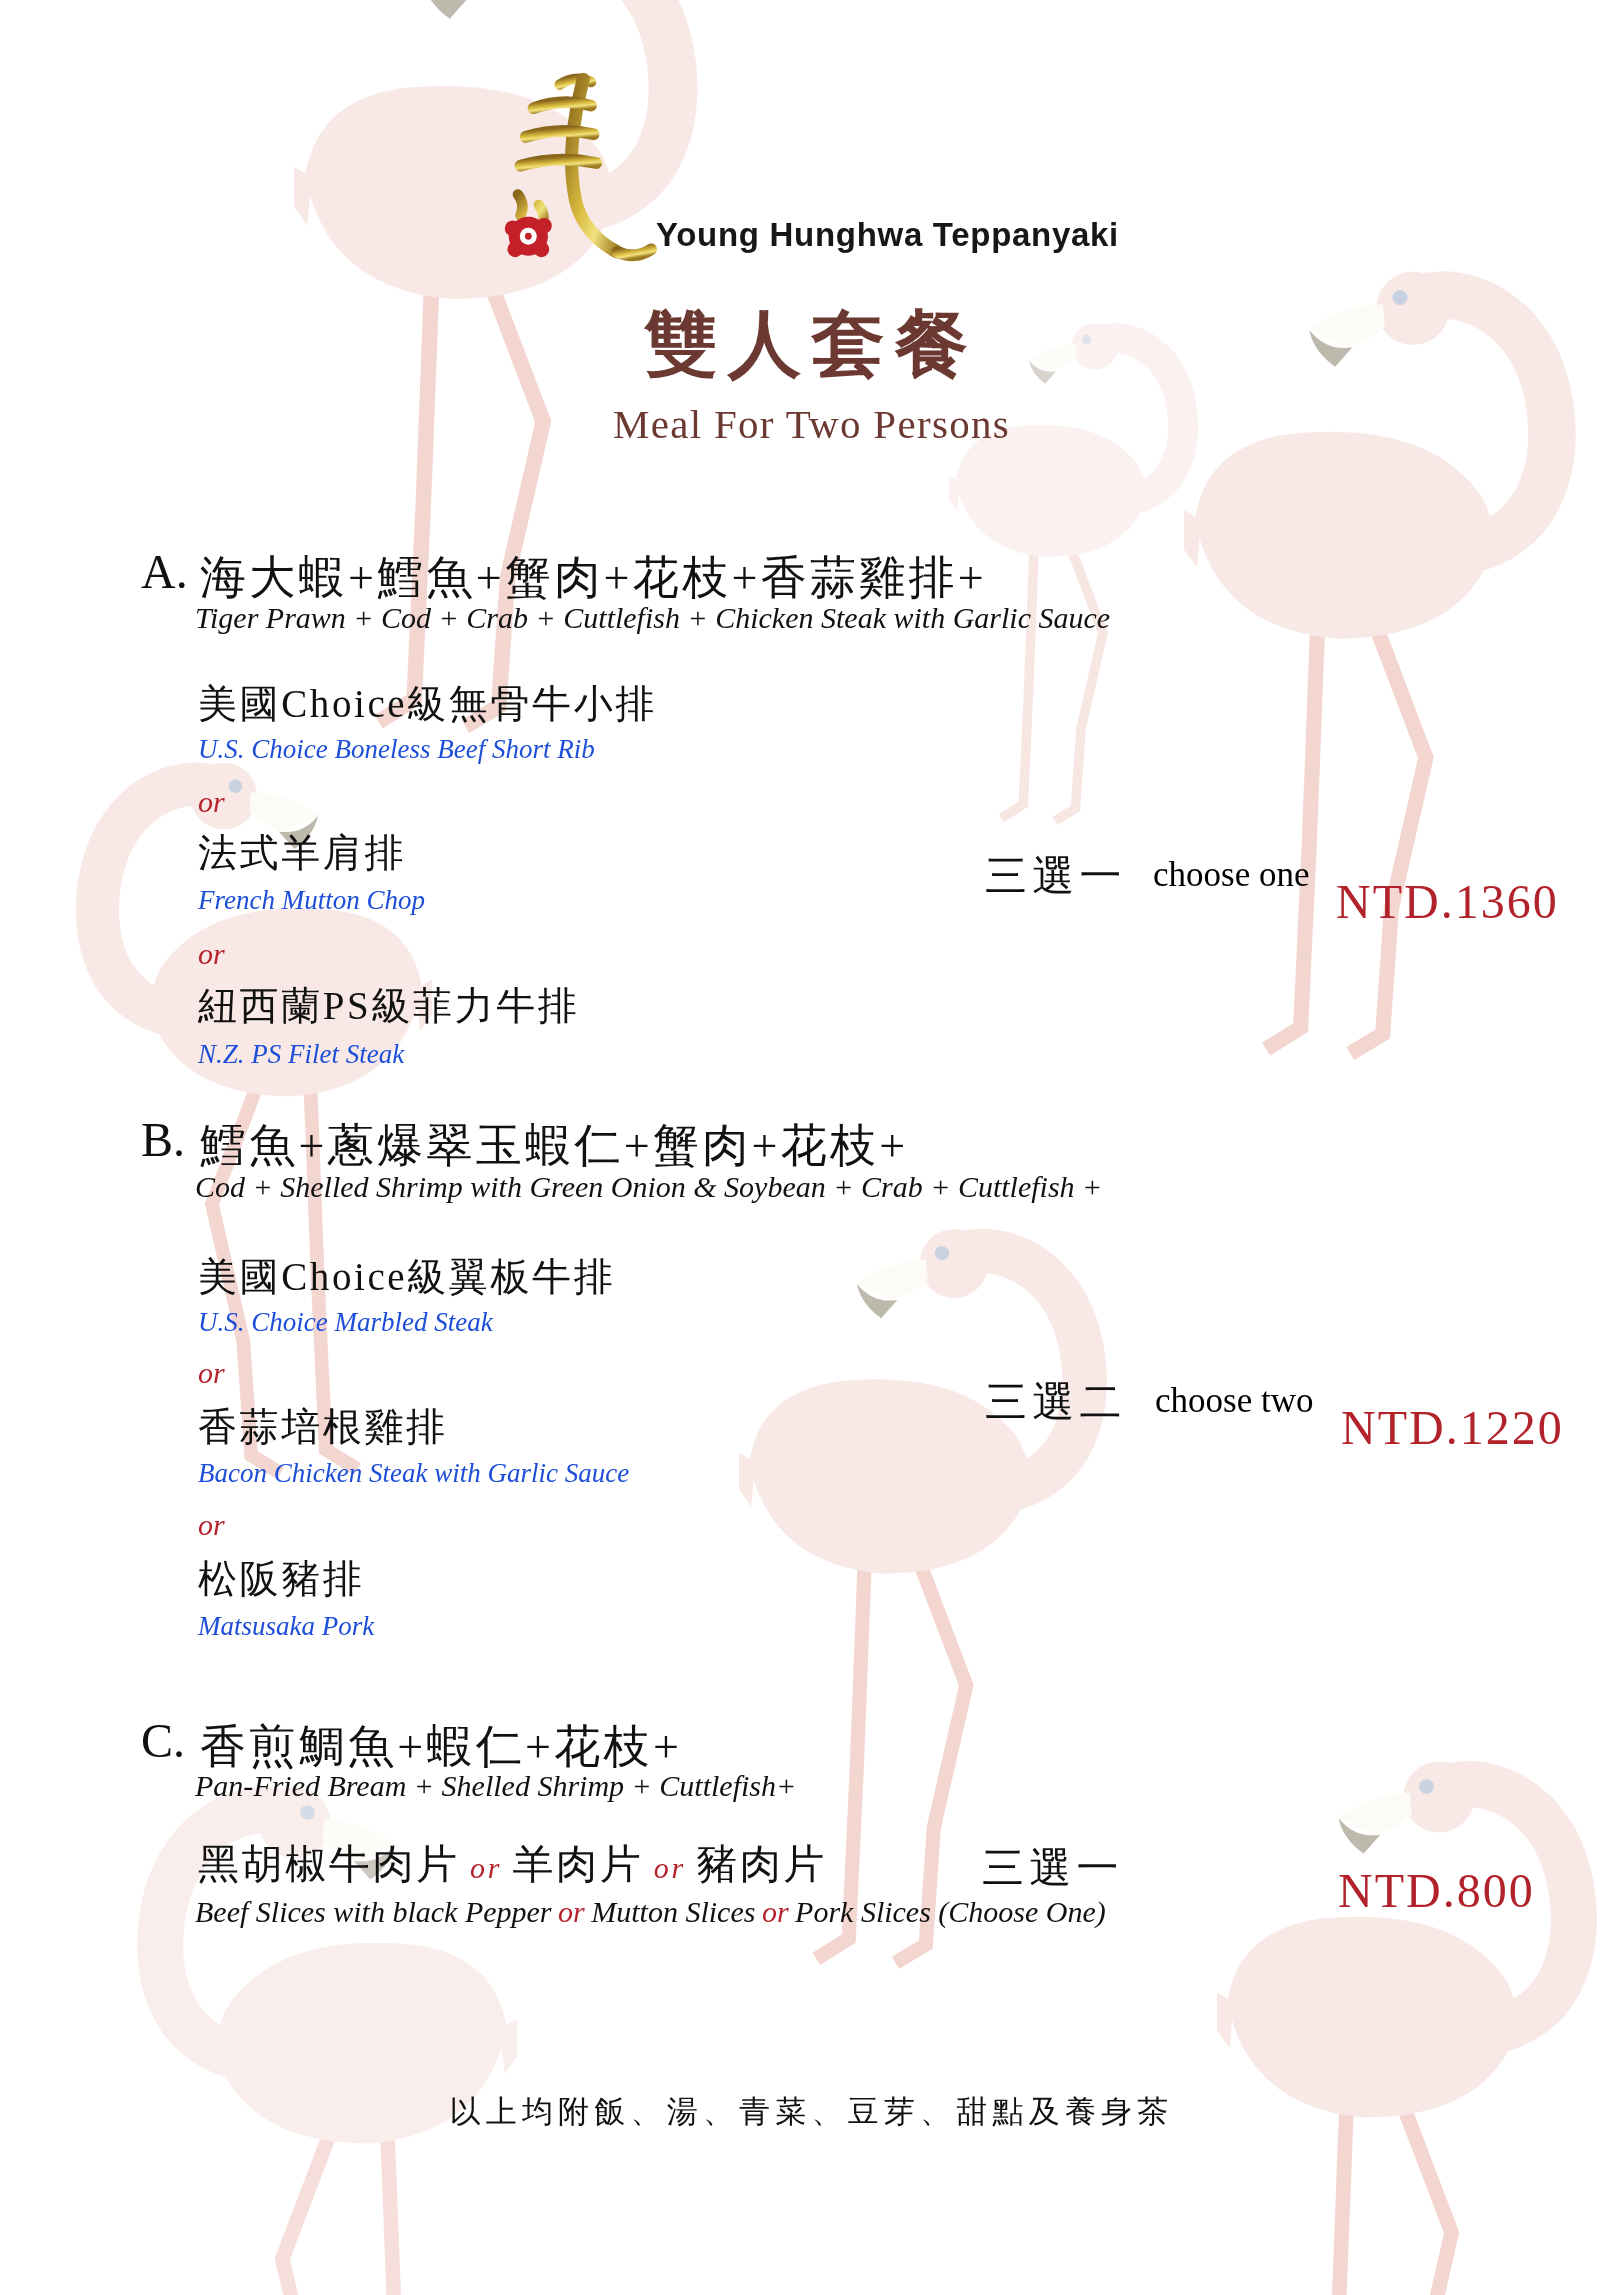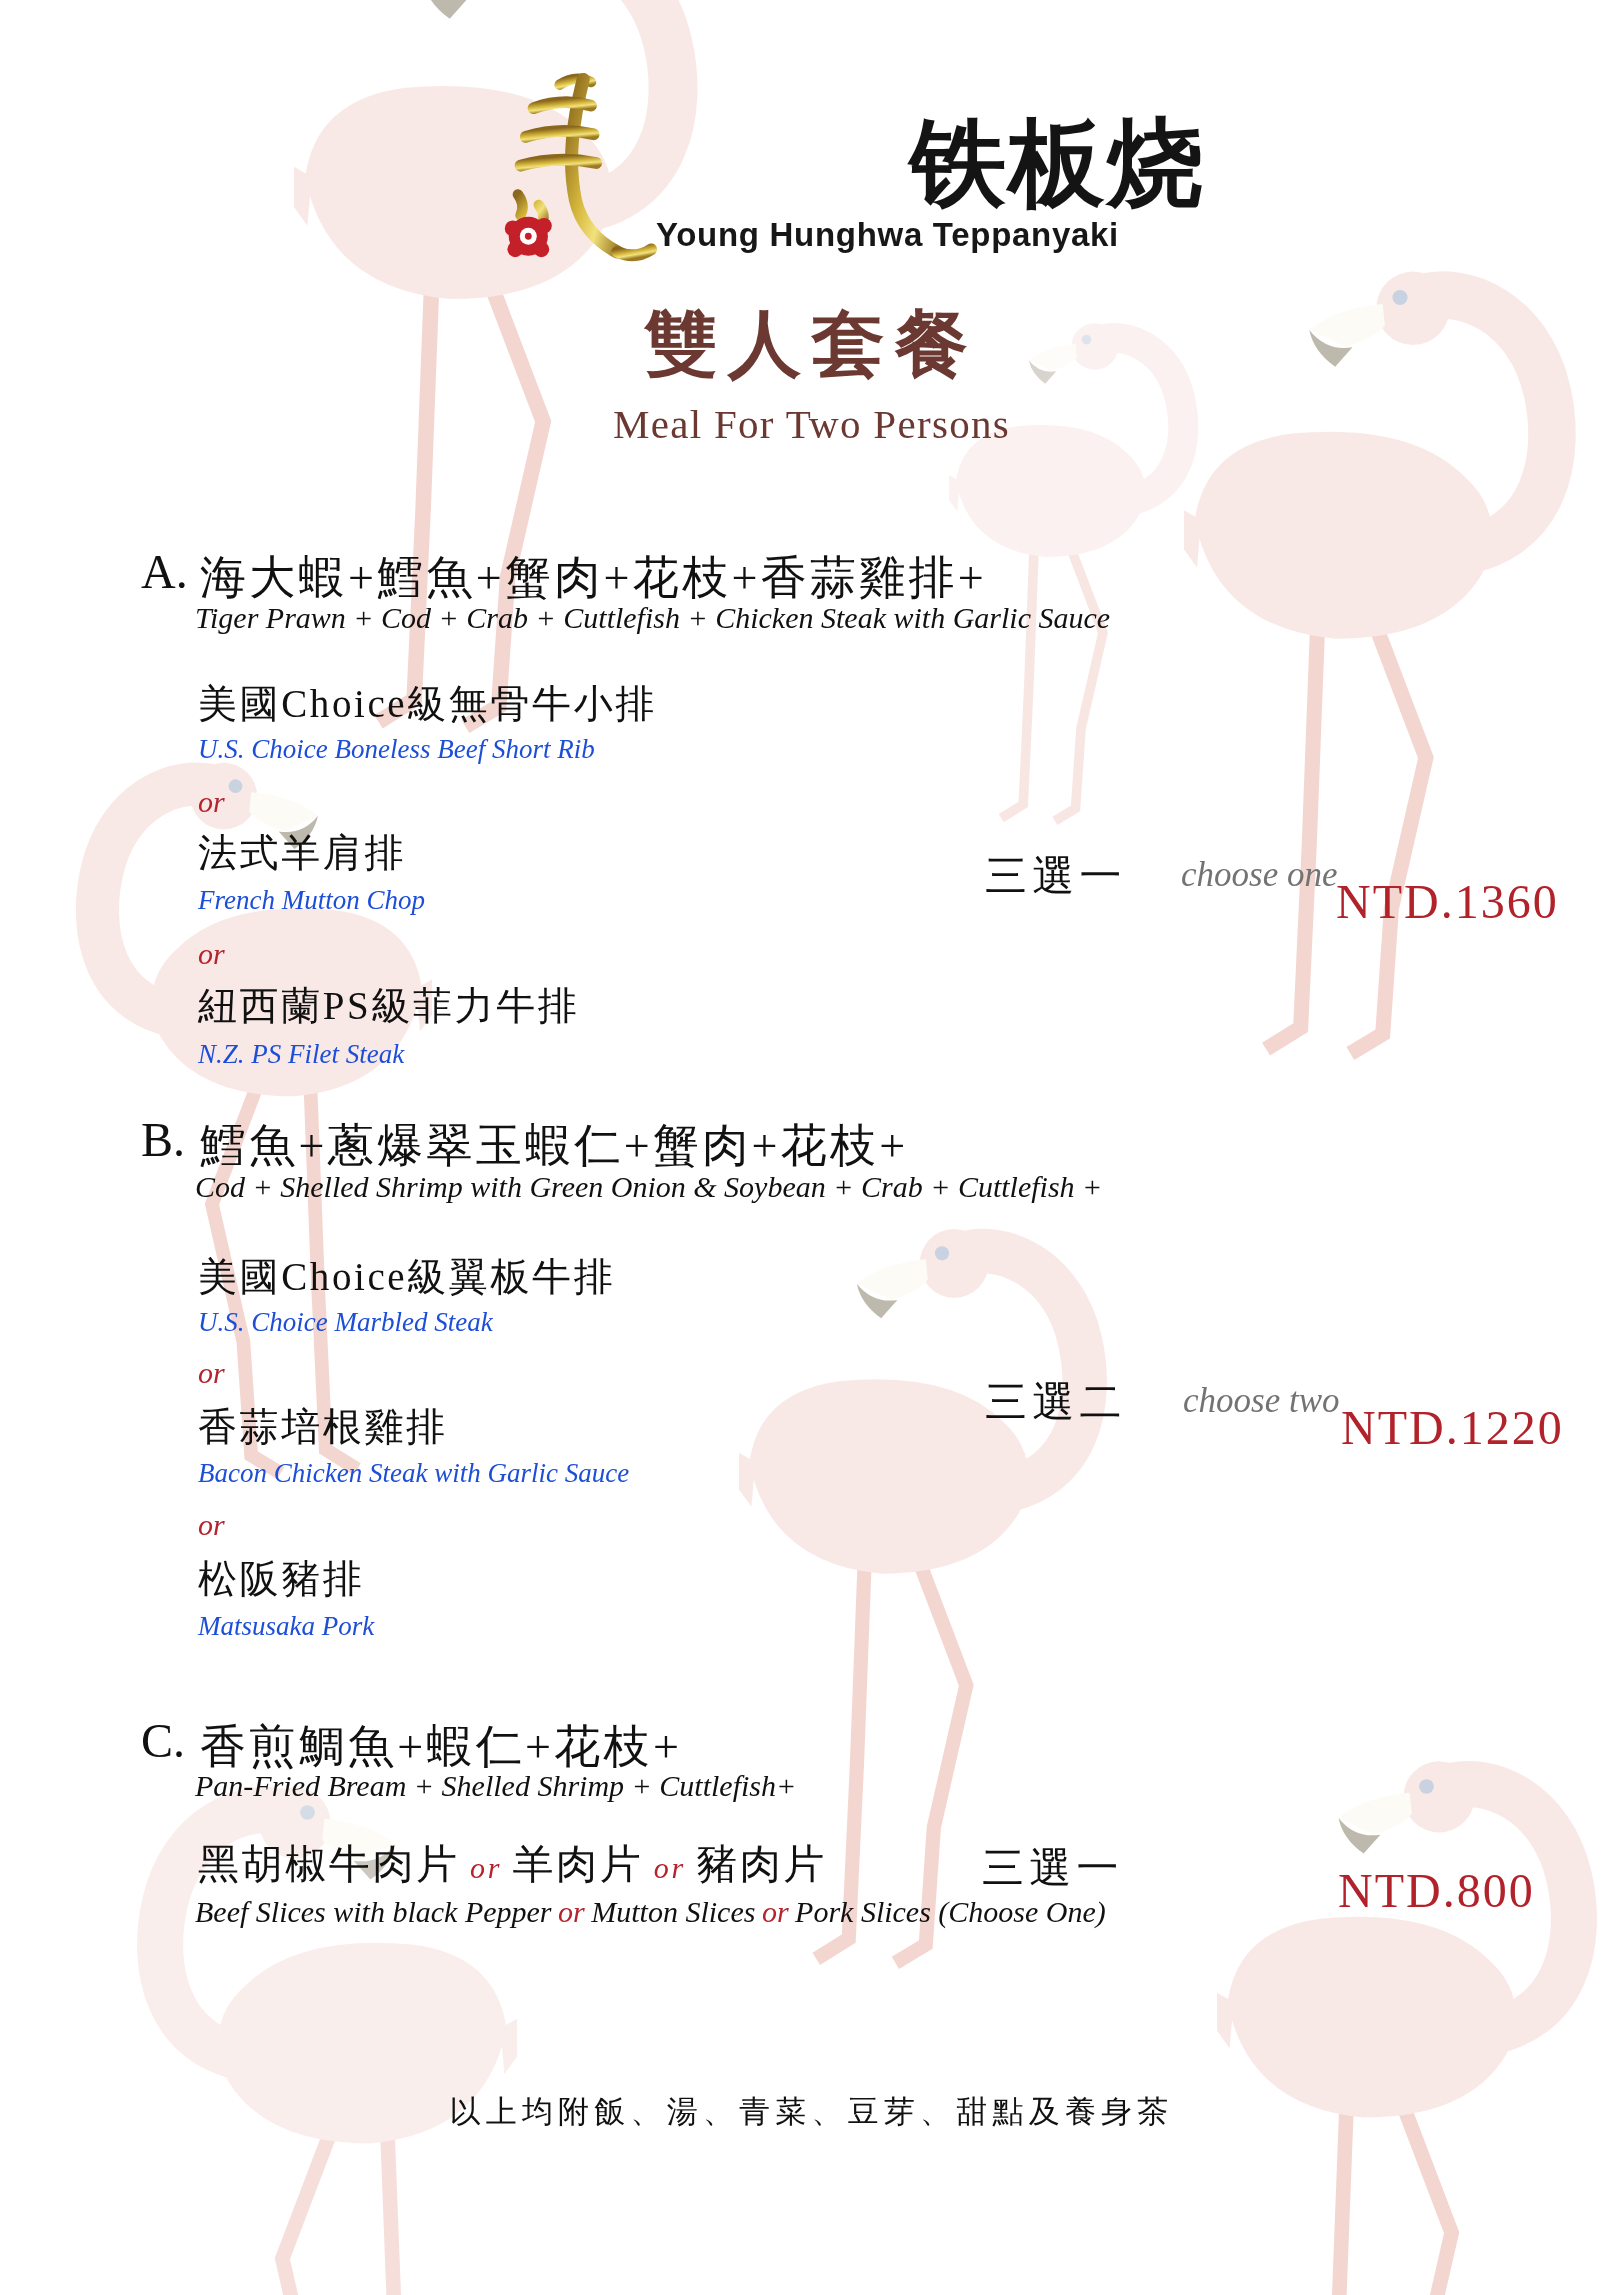--- a/index.html
+++ b/index.html
@@ -22,21 +22,21 @@
   .title-en{left:0;top:400px;width:100%;text-align:center;font-size:41px;color:#6b3931;letter-spacing:1.3px;}
 
   
   .sec-letter{font-size:48px;color:#111;}
   .zh-head{font-size:46px;color:#111;letter-spacing:3.3px;white-space:nowrap;}
   .en-head{font-size:30px;color:#111;font-style:italic;white-space:nowrap;}
   .zh-opt{font-size:39px;color:#111;letter-spacing:2.6px;white-space:nowrap;}
   .en-opt{font-size:27px;color:#1d4ed8;font-style:italic;white-space:nowrap;}
   .or{font-size:30px;color:#b5232d;font-style:italic;}
   .choose-zh{font-size:42px;color:#111;letter-spacing:5.2px;white-space:nowrap;}
-  .choose-en{font-size:35px;color:#737373;font-style:italic;white-space:nowrap;margin-left:28px;}
+  .choose-en{font-size:35px;color:#000000;white-space:nowrap;}
   .price{font-size:48px;color:#b2222b;letter-spacing:2px;white-space:nowrap;margin-top:27px;}
   .inline-zh{font-size:41px;color:#111;letter-spacing:2.6px;white-space:nowrap;}
   .inline-zh .or{font-size:30px;margin:0 10.5px;}
   .inline-en{font-size:30px;color:#111;font-style:italic;white-space:nowrap;}
   .inline-en .or{font-size:30px;margin:0 6.5px;}
 
   
   .footer-zh{left:0;top:2091px;width:100%;text-align:center;font-size:31px;color:#111;letter-spacing:5.2px;}
   .footer-en{left:0;top:2141px;width:100%;text-align:center;font-size:28px;color:#111;font-style:italic;}
 </style>
@@ -101,21 +101,20 @@
       <g>
         <circle cx="36" cy="128" r="15" fill="#c3202a"></circle>
         <circle cx="24" cy="122" r="6" fill="#c3202a"></circle>
           <circle cx="48" cy="120" r="6" fill="#c3202a"></circle>
         <circle cx="26" cy="138" r="6" fill="#c3202a"></circle>
           <circle cx="46" cy="138" r="6" fill="#c3202a"></circle>
         <circle cx="36" cy="128" r="6.5" fill="#ffffff"></circle>
         <circle cx="36" cy="128" r="2.6" fill="#c3202a"></circle>
       </g>
     </svg>
-    <div class="abs logo-black">铁板烧</div>
     <div class="abs logo-en">Young Hunghwa Teppanyaki</div>
   </div>
 
   <div class="abs title-zh">雙人套餐</div>
   <div class="abs title-en">Meal For Two Persons</div>
 
   <div>
     <div class="abs sec-letter" style="left:141px;top:544px">A.</div>
     <div class="abs zh-head" style="left:200px;top:547px">海大蝦+鱈魚+蟹肉+花枝+香蒜雞排+</div>
     <div class="abs en-head" style="left:195px;top:601px">Tiger Prawn + Cod + Crab + Cuttlefish + Chicken Steak with Garlic Sauce</div>

